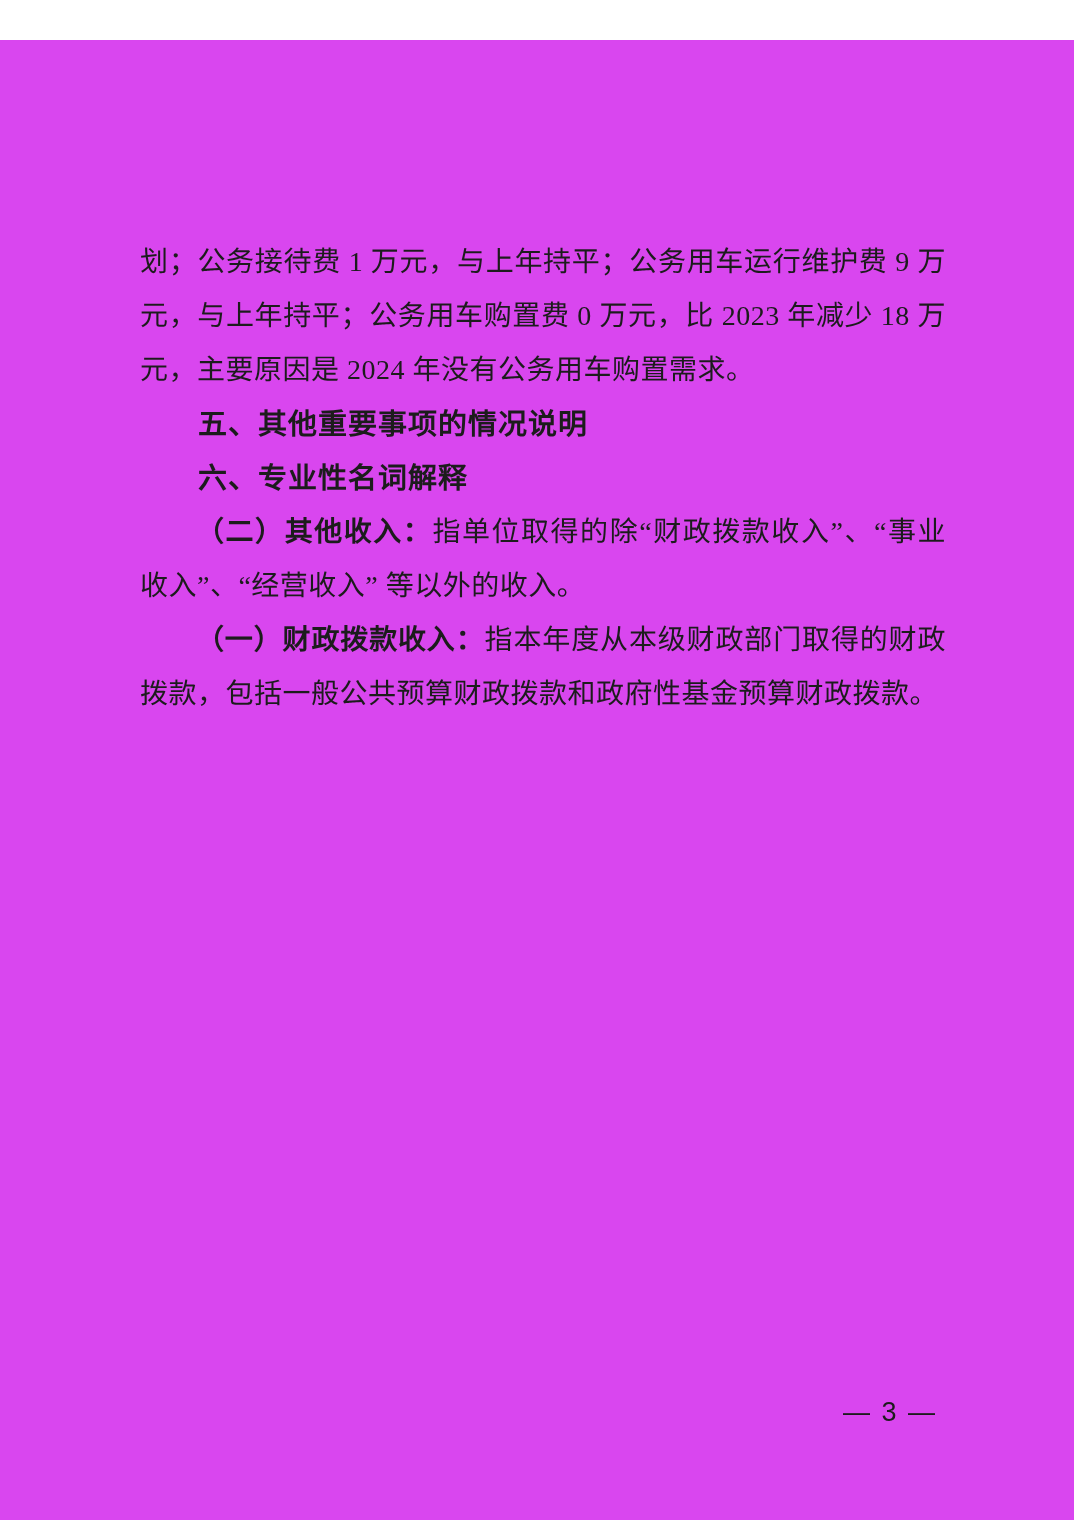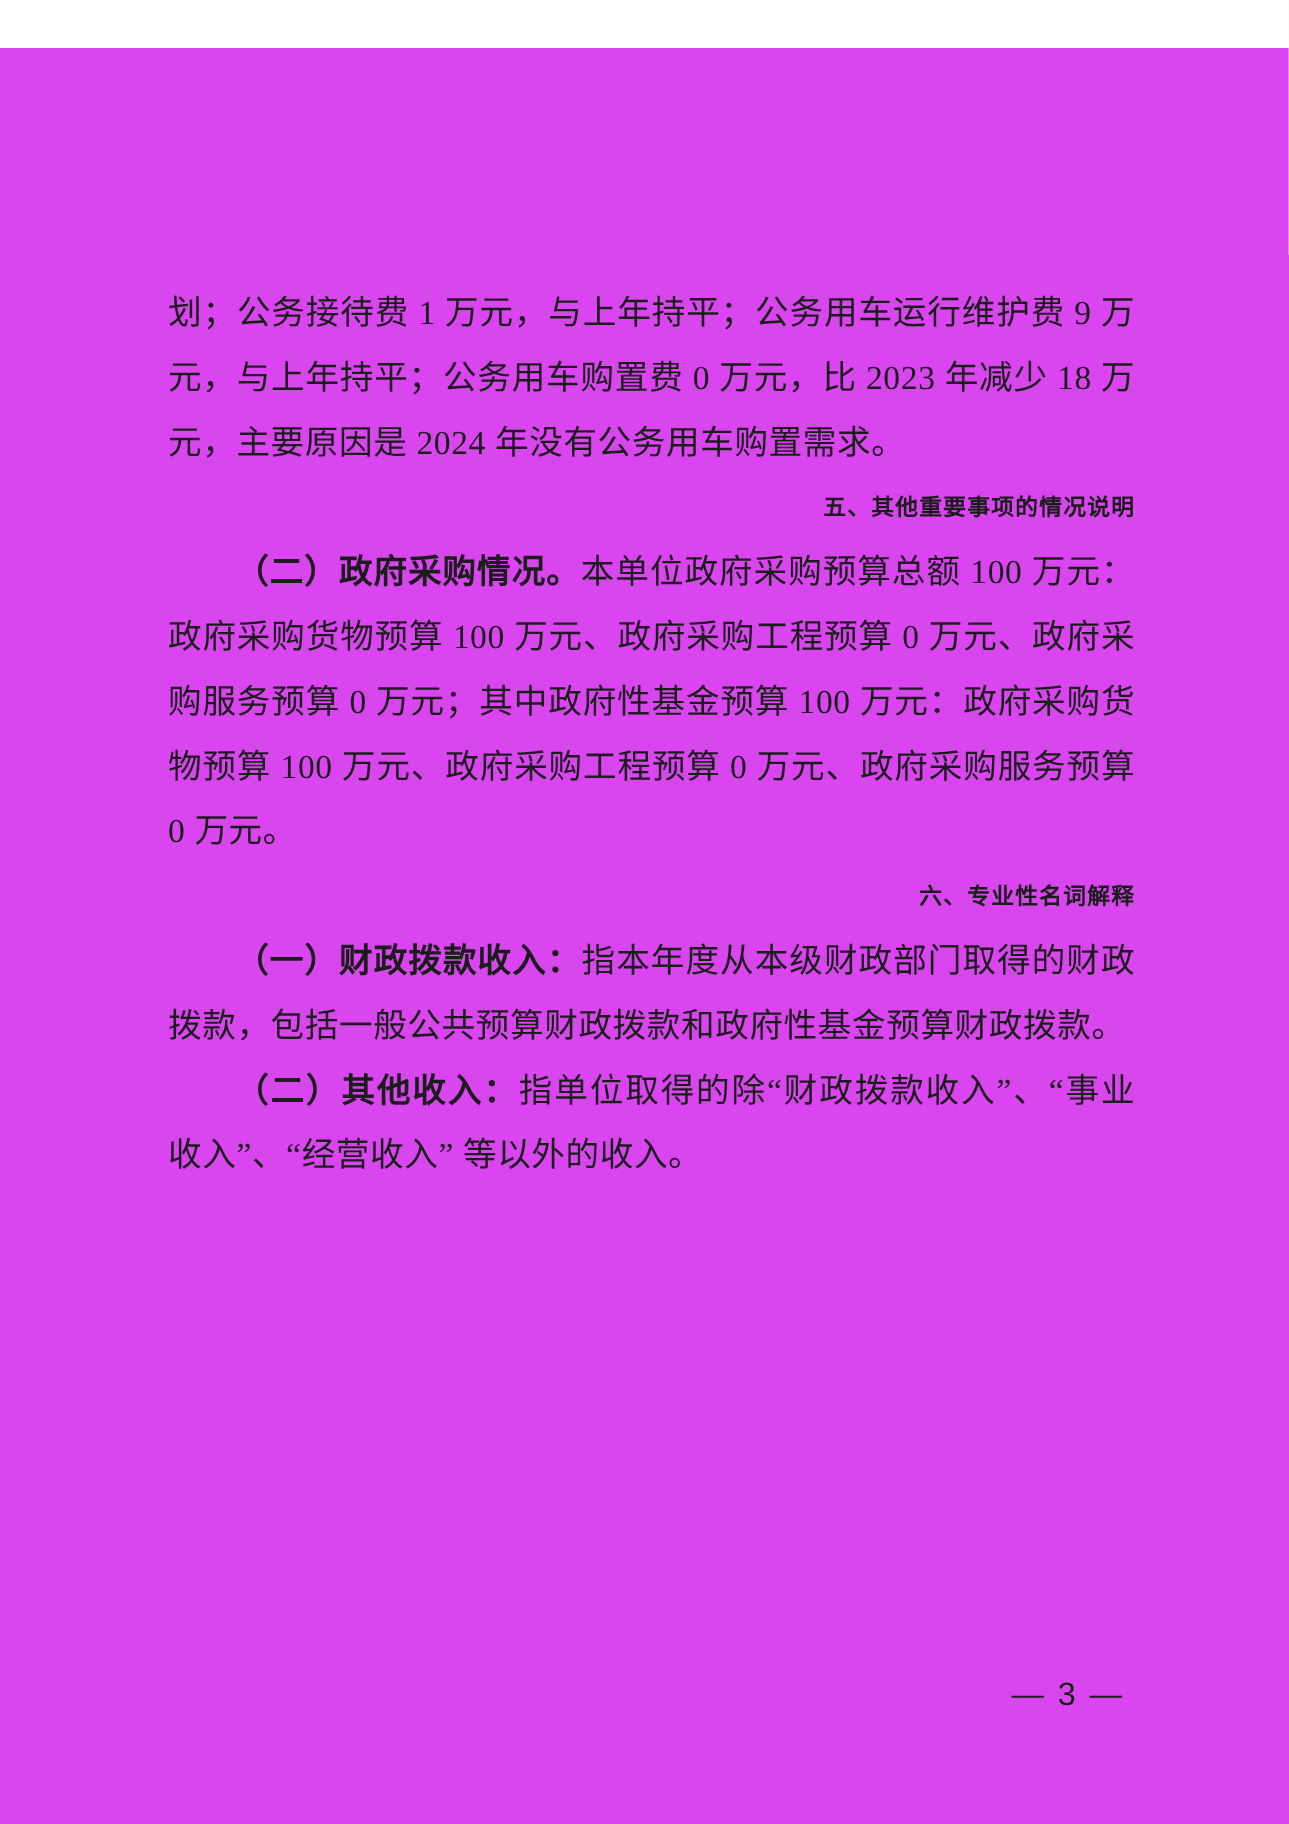--- a/index.html
+++ b/index.html
@@ -32,26 +32,26 @@
     letter-spacing: 0.5px;
   }
   .body-para.continued {
     text-indent: 0;
   }
   .lead {
     font-weight: bold;
   }
   .section-heading {
     margin: 0;
-    font-size: 19px;
+    font-size: 29px;
     line-height: 54px;
     font-weight: bold;
     font-family: "Liberation Sans", "DejaVu Sans", sans-serif;
     text-indent: 2em;
-    text-align: right;
+    text-align: left;
     letter-spacing: 1px;
   }
   .page-number {
     position: absolute;
     top: 1356px;
     right: 137px;
     font-size: 27px;
     line-height: 32px;
     letter-spacing: 2px;
     color: #1c1c1c;
@@ -62,26 +62,25 @@
 <body>
 
 <div class="page">
   <main class="content">
 
     <p class="body-para continued">划；公务接待费 1 万元，与上年持平；公务用车运行维护费 9 万元，与上年持平；公务用车购置费 0 万元，比 2023 年减少 18 万元，主要原因是 2024 年没有公务用车购置需求。</p>
 
     <h2 class="section-heading">五、其他重要事项的情况说明</h2>
 
 
-    <p class="body-para"><span class="lead">（二）政府采购情况。</span><span>本单位政府采购预算总额 100 万元：政府采购货物预算 100 万元、政府采购工程预算 0 万元、政府采购服务预算 0 万元；其中政府性基金预算 100 万元：政府采购货物预算 100 万元、政府采购工程预算 0 万元、政府采购服务预算 0 万元。</span></p>
 
 
 
     <h2 class="section-heading">六、专业性名词解释</h2>
 
+    <p class="body-para"><span class="lead">（二）其他收入：</span><span>指单位取得的除“财政拨款收入”、“事业收入”、“经营收入” 等以外的收入。</span></p>
+
     <p class="body-para"><span class="lead">（一）财政拨款收入：</span><span>指本年度从本级财政部门取得的财政拨款，包括一般公共预算财政拨款和政府性基金预算财政拨款。</span></p>
-
-    <p class="body-para"><span class="lead">（二）其他收入：</span><span>指单位取得的除“财政拨款收入”、“事业收入”、“经营收入” 等以外的收入。</span></p>
 
   </main>
 
   <footer class="page-number">— 3 —</footer>
 </div>
 
 </body></html>

